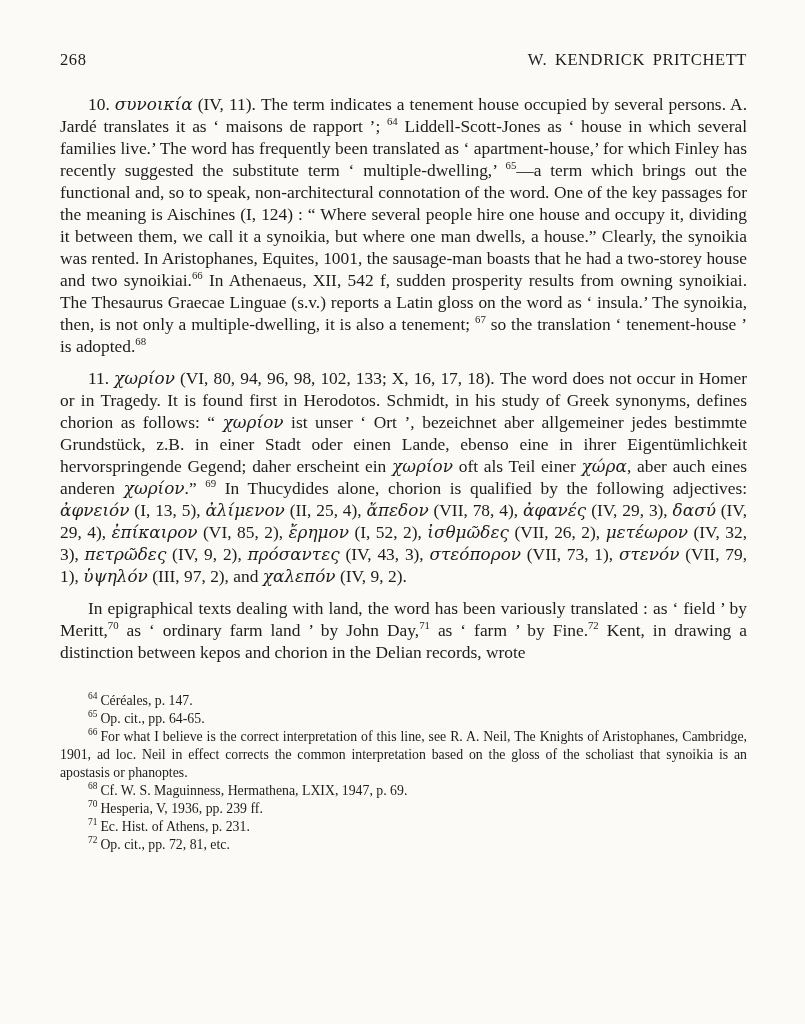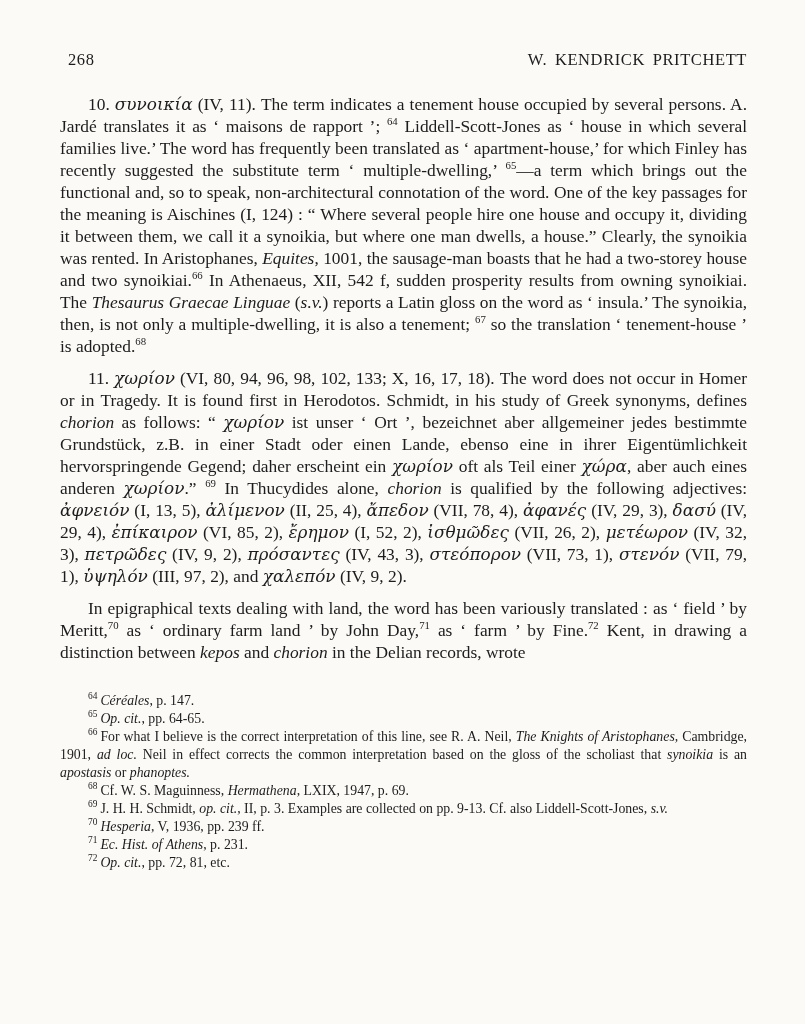--- a/index.html
+++ b/index.html
@@ -22,21 +22,21 @@
     top: 50px;
   }
   .page-header {
     position: relative;
     height: 22px;
     font-size: 16.5px;
     letter-spacing: 0.6px;
   }
   .page-number {
     position: absolute;
-    left: 8px;
+    left: 0;
     top: 0;
   }
   .running-head {
     display: block;
     text-align: right;
     word-spacing: 3px;
   }
   .body-text {
     margin-top: 21px;
     font-size: 17.4px;
@@ -51,21 +51,21 @@
   .footnotes {
     margin-top: 29px;
     font-size: 13.8px;
     line-height: 18px;
     text-align: justify;
   }
   .footnote {
     margin: 0;
     text-indent: 28px;
   }
-  .it { font-style: italic; }
+  .it { }
   .gr {
     font-style: italic;
     font-family: "DejaVu Serif", serif;
     font-size: 0.97em;
   }
   .sup {
     font-size: 0.62em;
     vertical-align: super;
     line-height: 0;
   }
@@ -90,19 +90,18 @@
       <p class="body-para"><span>10.  </span><span class="gr">συνοικία</span><span> (IV, 11).  The term indicates a tenement house occupied by several persons.  A. Jardé translates it as ‘ maisons de rapport ’; </span><span class="sup">64</span><span> Liddell-Scott-Jones as ‘ house in which several families live.’  The word has frequently been translated as ‘ apartment-house,’ for which Finley has recently suggested the substitute term ‘ multiple-dwelling,’ </span><span class="sup">65</span><span>—a term which brings out the functional and, so to speak, non-architectural connotation of the word.  One of the key passages for the meaning is Aischines (I, 124) :  “ Where several people hire one house and occupy it, dividing it between them, we call it a synoikia, but where one man dwells, a house.”  Clearly, the synoikia was rented.  In Aristophanes, </span><span class="it">Equites</span><span>, 1001, the sausage-man boasts that he had a two-storey house and two synoikiai.</span><span class="sup">66</span><span>  In Athenaeus, XII, 542 f, sudden prosperity results from owning synoikiai.  The </span><span class="it">Thesaurus Graecae Linguae</span><span> (</span><span class="it">s.v.</span><span>) reports a Latin gloss on the word as ‘ insula.’  The synoikia, then, is not only a multiple-dwelling, it is also a tenement; </span><span class="sup">67</span><span> so the translation ‘ tenement-house ’ is adopted.</span><span class="sup">68</span></p>
       <p class="body-para"><span>11.  </span><span class="gr">χωρίον</span><span> (VI, 80, 94, 96, 98, 102, 133; X, 16, 17, 18).  The word does not occur in Homer or in Tragedy.  It is found first in Herodotos.  Schmidt, in his study of Greek synonyms, defines </span><span class="it">chorion</span><span> as follows: “ </span><span class="gr">χωρίον</span><span> ist unser ‘ Ort ’, bezeichnet aber allgemeiner jedes bestimmte Grundstück, z.B. in einer Stadt oder einen Lande, ebenso eine in ihrer Eigentümlichkeit hervorspringende Gegend; daher erscheint ein </span><span class="gr">χωρίον</span><span> oft als Teil einer </span><span class="gr">χώρα</span><span>, aber auch eines anderen </span><span class="gr">χωρίον</span><span>.” </span><span class="sup">69</span><span>  In Thucydides alone, </span><span class="it">chorion</span><span> is qualified by the following adjectives: </span><span class="gr">ἀφνειόν</span><span> (I, 13, 5), </span><span class="gr">ἀλίμενον</span><span> (II, 25, 4), </span><span class="gr">ἄπεδον</span><span> (VII, 78, 4), </span><span class="gr">ἀφανές</span><span> (IV, 29, 3), </span><span class="gr">δασύ</span><span> (IV, 29, 4), </span><span class="gr">ἐπίκαιρον</span><span> (VI, 85, 2), </span><span class="gr">ἔρημον</span><span> (I, 52, 2), </span><span class="gr">ἰσθμῶδες</span><span> (VII, 26, 2), </span><span class="gr">μετέωρον</span><span> (IV, 32, 3), </span><span class="gr">πετρῶδες</span><span> (IV, 9, 2), </span><span class="gr">πρόσαντες</span><span> (IV, 43, 3), </span><span class="gr">στεόπορον</span><span> (VII, 73, 1), </span><span class="gr">στενόν</span><span> (VII, 79, 1), </span><span class="gr">ὑψηλόν</span><span> (III, 97, 2), and </span><span class="gr">χαλεπόν</span><span> (IV, 9, 2).</span></p>
       <p class="body-para"><span>In epigraphical texts dealing with land, the word has been variously translated : as ‘ field ’ by Meritt,</span><span class="sup">70</span><span> as ‘ ordinary farm land ’ by John Day,</span><span class="sup">71</span><span> as ‘ farm ’ by Fine.</span><span class="sup">72</span><span>  Kent, in drawing a distinction between </span><span class="it">kepos</span><span> and </span><span class="it">chorion</span><span> in the Delian records, wrote</span></p>
     </main>
 
   <section class="footnotes" id="footnotes">
       <p class="footnote"><span class="fn-marker">64</span><span class="it">Céréales</span><span>, p. 147.</span></p>
       <p class="footnote"><span class="fn-marker">65</span><span class="it">Op. cit.</span><span>, pp. 64-65.</span></p>
       <p class="footnote"><span class="fn-marker">66</span><span>For what I believe is the correct interpretation of this line, see R. A. Neil, </span><span class="it">The Knights of Aristophanes,</span><span> Cambridge, 1901, </span><span class="it">ad loc.</span><span>  Neil in effect corrects the common interpretation based on the gloss of the scholiast that </span><span class="it">synoikia</span><span> is an </span><span class="it">apostasis</span><span> or </span><span class="it">phanoptes.</span></p>
       <p class="footnote"><span class="fn-marker">68</span><span>Cf. W. S. Maguinness, </span><span class="it">Hermathena</span><span>, LXIX, 1947, p. 69.</span></p>
-      <p class="footnote"><span class="fn-marker">69</span><span>J. H. H. Schmidt, </span><span class="it">op. cit.</span><span>, II, p. 3.  Examples are collected on pp. 9-13.  Cf. also Liddell-Scott-Jones, </span><span class="it">s.v.</span></p>
       <p class="footnote"><span class="fn-marker">70</span><span class="it">Hesperia</span><span>, V, 1936, pp. 239 ff.</span></p>
       <p class="footnote"><span class="fn-marker">71</span><span class="it">Ec. Hist. of Athens</span><span>, p. 231.</span></p>
       <p class="footnote"><span class="fn-marker">72</span><span class="it">Op. cit.</span><span>, pp. 72, 81, etc.</span></p>
     </section>
 
 </div>
 
 </body></html>

